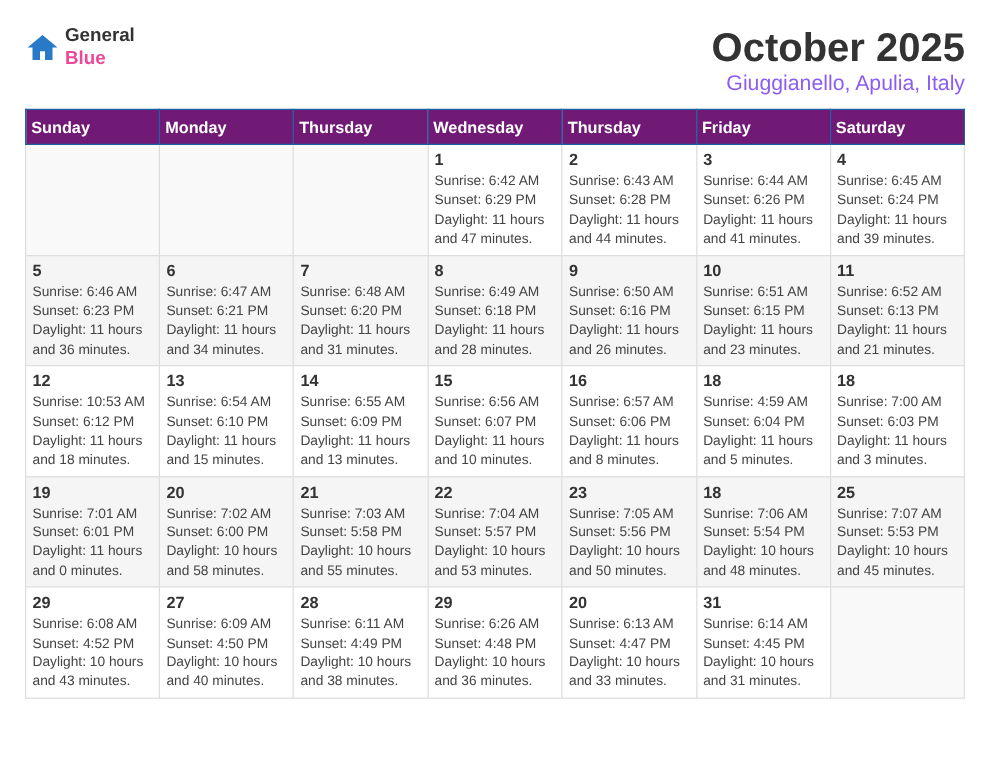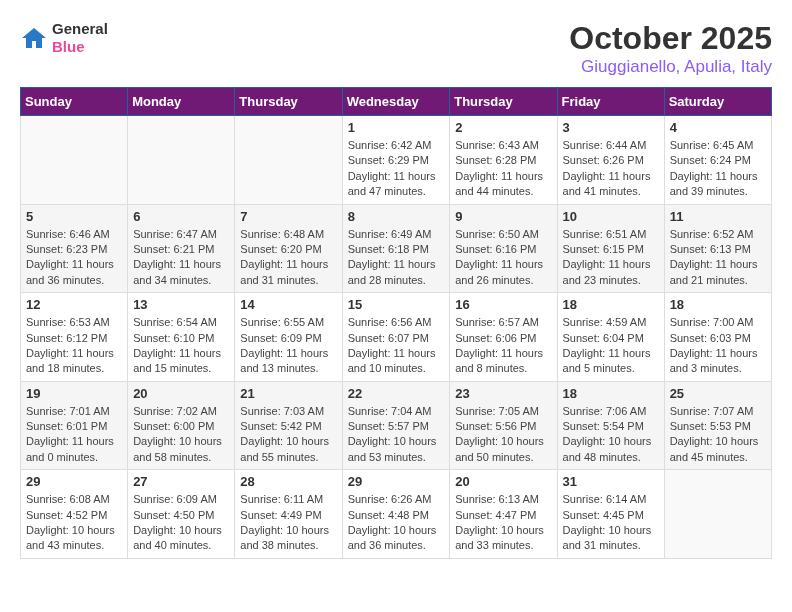--- a/index.html
+++ b/index.html
@@ -191,21 +191,21 @@
         <td>
           <div class="day-num">11</div>
           <div class="day-info">Sunrise: 6:52 AM
 Sunset: 6:13 PM
 Daylight: 11 hours and 21 minutes.</div>
         </td>
       </tr>
       <tr>
         <td>
           <div class="day-num">12</div>
-          <div class="day-info">Sunrise: 6:53 AM
+          <div class="day-info">Sunrise: 10:53 AM
 Sunset: 6:12 PM
 Daylight: 11 hours and 18 minutes.</div>
         </td>
         <td>
           <div class="day-num">13</div>
           <div class="day-info">Sunrise: 6:54 AM
 Sunset: 6:10 PM
 Daylight: 11 hours and 15 minutes.</div>
         </td>
         <td>
@@ -248,21 +248,21 @@
         </td>
         <td>
           <div class="day-num">20</div>
           <div class="day-info">Sunrise: 7:02 AM
 Sunset: 6:00 PM
 Daylight: 10 hours and 58 minutes.</div>
         </td>
         <td>
           <div class="day-num">21</div>
           <div class="day-info">Sunrise: 7:03 AM
-Sunset: 5:42 PM
+Sunset: 5:58 PM
 Daylight: 10 hours and 55 minutes.</div>
         </td>
         <td>
           <div class="day-num">22</div>
           <div class="day-info">Sunrise: 7:04 AM
 Sunset: 5:57 PM
 Daylight: 10 hours and 53 minutes.</div>
         </td>
         <td>
           <div class="day-num">23</div>

